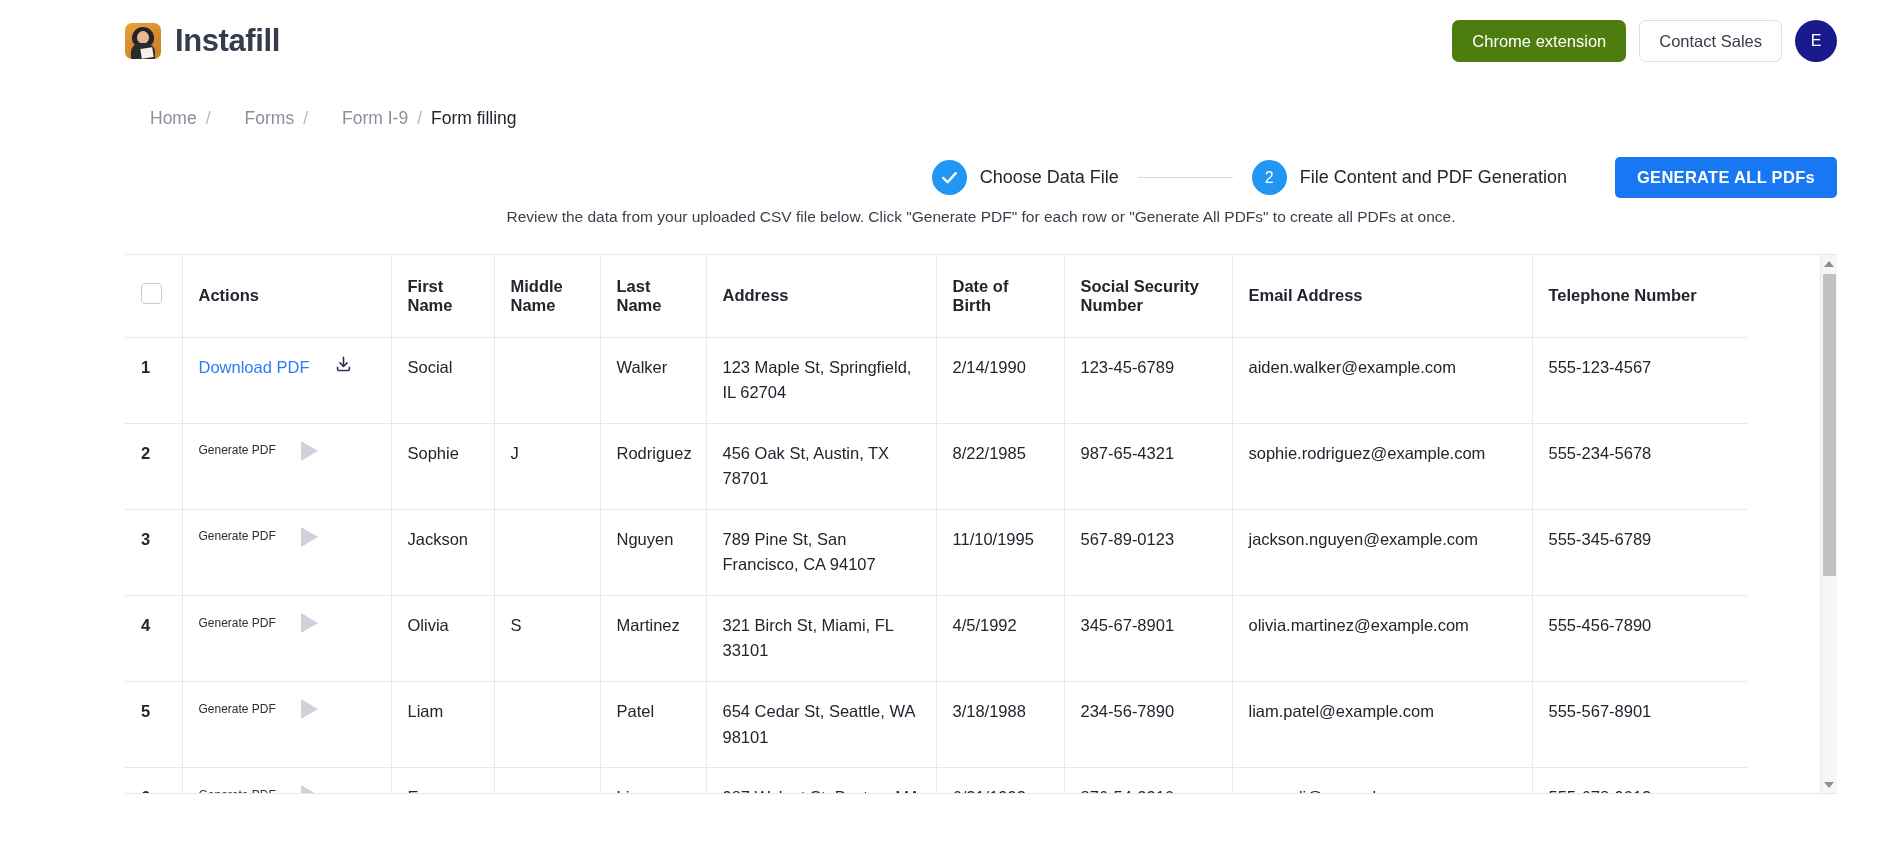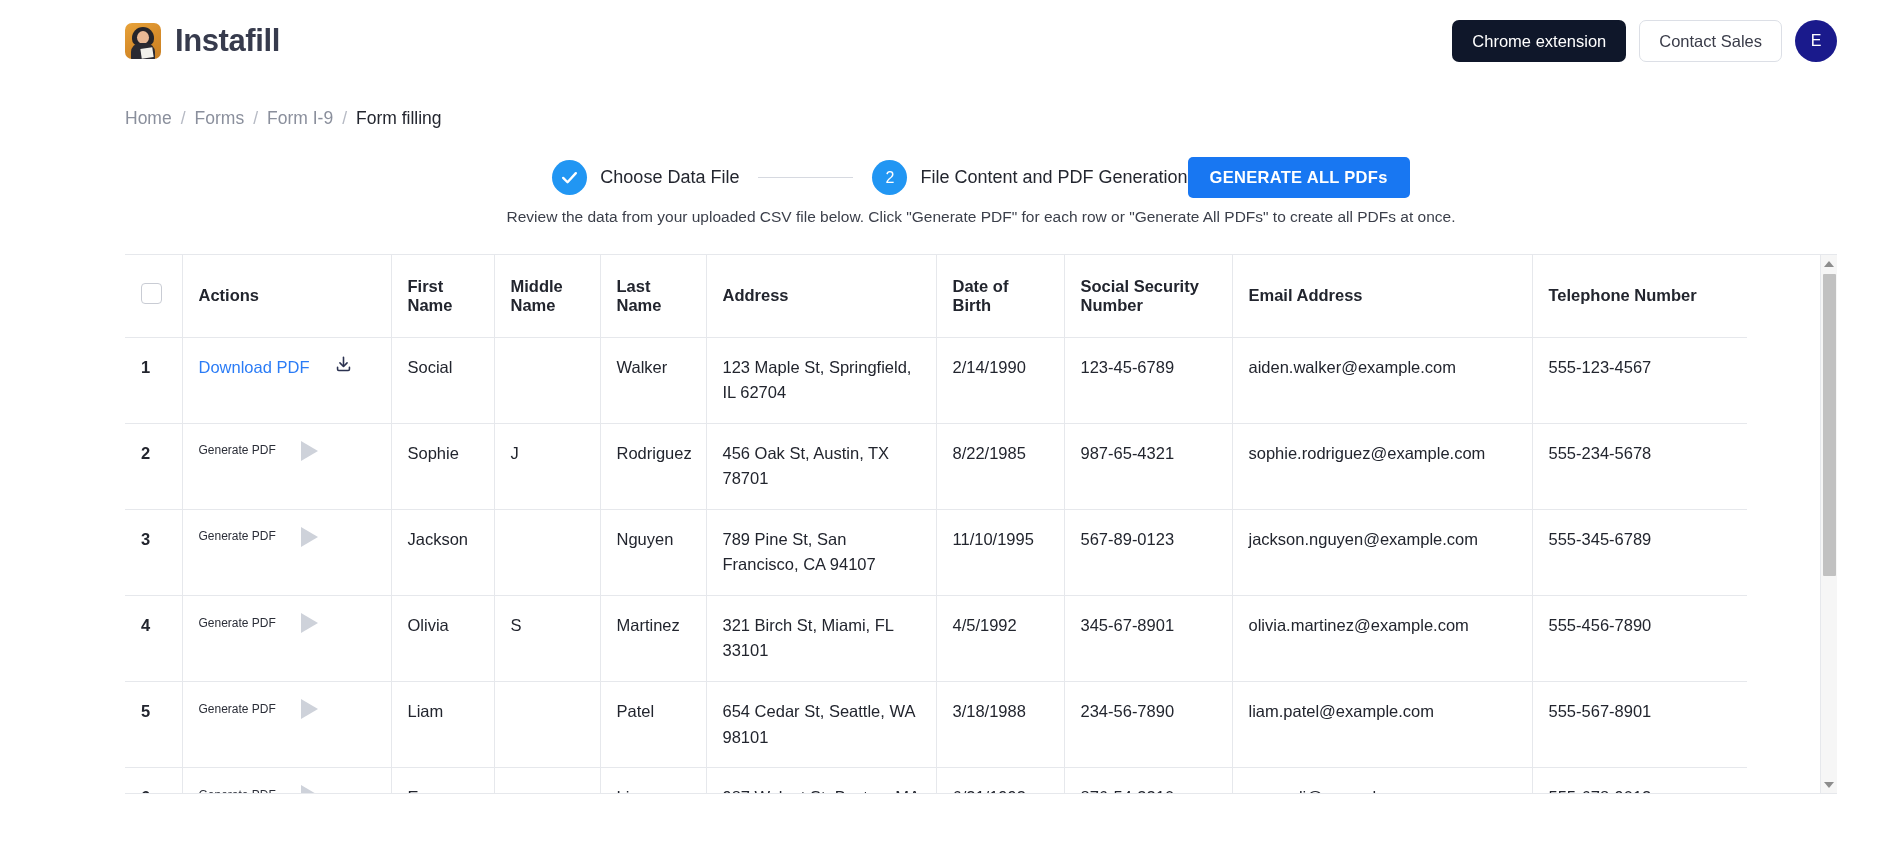--- a/index.html
+++ b/index.html
@@ -50,21 +50,21 @@
     width: 12px; height: 10px;
     background: #f2f0ea;
     transform: rotate(-8deg);
   }
   .brand-name {
     font-size: 31px; font-weight: 700; letter-spacing: -0.4px;
     color: #373b4d;
   }
   .topbar-actions { display: flex; align-items: center; gap: 13px; }
   .btn-chrome {
-    background: #0f172a; color: #fff;
+    background: #4d7c0f; color: #fff;
     border: none; border-radius: 7px;
     padding: 0 20px; height: 42px;
     font-size: 16.5px; font-family: inherit;
     cursor: pointer; white-space: nowrap;
   }
   .btn-contact {
     background: #fff; color: #3a3c49;
     border: 1px solid #dcdfe6; border-radius: 7px;
     padding: 0 19px; height: 42px;
     font-size: 16.5px; font-family: inherit;
@@ -78,27 +78,27 @@
     flex: none;
   }
 
   
   .page { padding: 0 57px 0 125px; }
 
   .breadcrumb {
     display: flex; align-items: center; gap: 9px;
     font-size: 17.5px; margin-top: 30px;
   }
-  .bc-link { color: #8a8f9c; cursor: pointer; }
+  .bc-link { color: #8a8f9c; cursor: pointer; margin-left: 25px; }
   .bc-sep { color: #b6bac4; }
   .bc-current { color: #23262f; }
 
   .stepper-row {
     margin-top: 28px;
-    display: flex; align-items: center; justify-content: center;
+    display: flex; align-items: center; justify-content: flex-end; gap: 48px;
   }
   .stepper { display: flex; align-items: center; }
   .step { display: flex; align-items: center; gap: 13px; }
   .step-circle {
     width: 35px; height: 35px; border-radius: 50%;
     background: #2196f3; color: #fff;
     display: flex; align-items: center; justify-content: center;
     font-size: 16px; font-weight: 500; flex: none;
   }
   .step-circle svg { display:block; }

